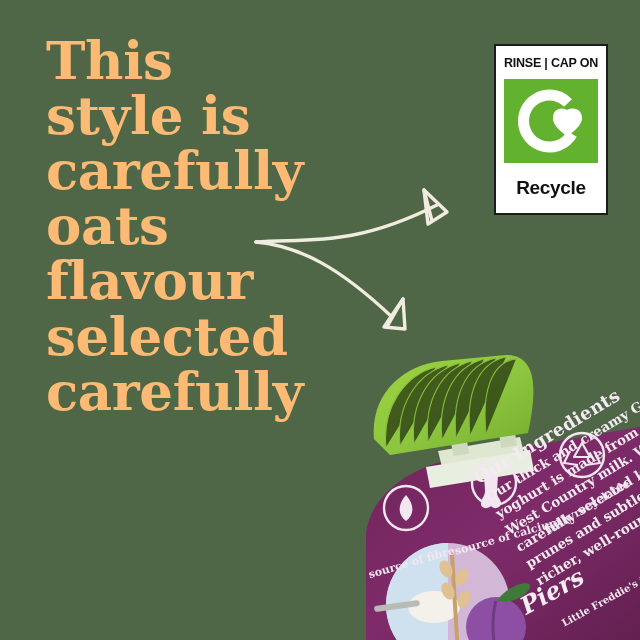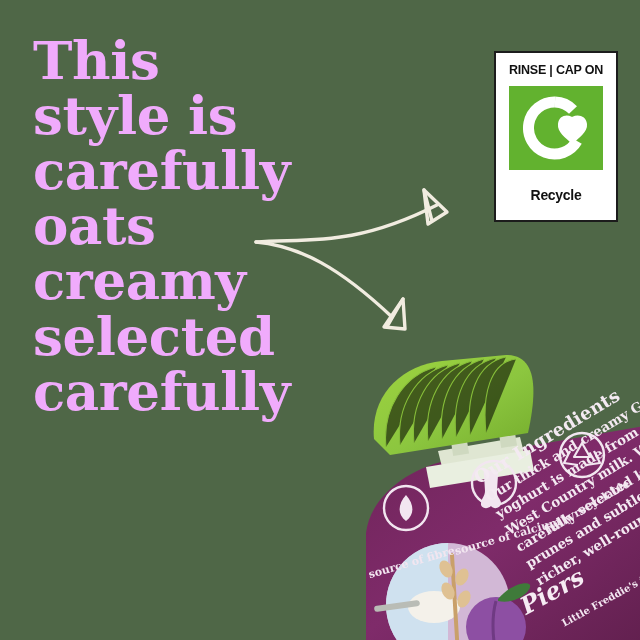--- a/index.html
+++ b/index.html
@@ -6,51 +6,51 @@
   body{
     width:640px;height:640px;
     background:#4f6747;
     font-family:"Liberation Sans", sans-serif;
     overflow:hidden;
   }
   #stage{position:relative;width:640px;height:640px;overflow:hidden;background:#4f6747;}
 
   
   .headline{
-    position:absolute;left:33px;top:33px;width:330px;
+    position:absolute;left:46px;top:33px;width:330px;
     font-family:"DejaVu Serif", serif;
     font-weight:700;
     font-size:53px;
     line-height:1.04;
-    color:#f0abfc;
+    color:#fdba74;
     letter-spacing:-0.4px;
   }
 
   
   .oprl{
-    position:absolute;left:494px;top:51px;width:124px;height:171px;
+    position:absolute;left:494px;top:44px;width:114px;height:171px;
     background:#ffffff;border:2px solid #1c1c1c;
     box-sizing:border-box;
     display:flex;flex-direction:column;align-items:center;
   }
   .oprl-top{
     width:100%;height:33px;
     display:flex;align-items:center;justify-content:center;
     font-size:12.5px;font-weight:700;color:#111;
     letter-spacing:-0.2px;
     font-family:"Liberation Sans", sans-serif;
   }
   .oprl-green{
     width:94px;height:84px;background:#62b22f;
     display:flex;align-items:center;justify-content:center;
   }
   .oprl-bottom{
     flex:1;width:100%;
     display:flex;align-items:center;justify-content:center;
-    font-size:14px;font-weight:700;color:#111;letter-spacing:-0.3px;
+    font-size:19px;font-weight:700;color:#111;letter-spacing:-0.3px;
   }
 
   
   .arrows{position:absolute;left:0;top:0;width:640px;height:640px;pointer-events:none;}
 
   
   .pouch-wrap{position:absolute;left:330px;top:355px;width:320px;height:300px;}
 
   
   .ingredients{
@@ -86,21 +86,21 @@
 </head>
 <body>
 
 <div id="stage">
 
   <div class="headline">
     <div>This</div>
     <div>style is</div>
     <div>carefully</div>
     <div>oats</div>
-    <div>creamy</div>
+    <div>flavour</div>
     <div>selected</div>
     <div>carefully</div>
   </div>
 
   <div class="oprl">
     <div class="oprl-top">RINSE | CAP ON</div>
     <div class="oprl-green">
       <svg width="70" height="66" viewBox="0 0 70 66">
         <path d="M34 7 A26 26 0 1 0 56 46" fill="none" stroke="#ffffff" stroke-width="11" stroke-linecap="butt"></path>
         <path d="M34 7 L34 7 A26 26 0 0 1 52 15" fill="none" stroke="#ffffff" stroke-width="11"></path>

